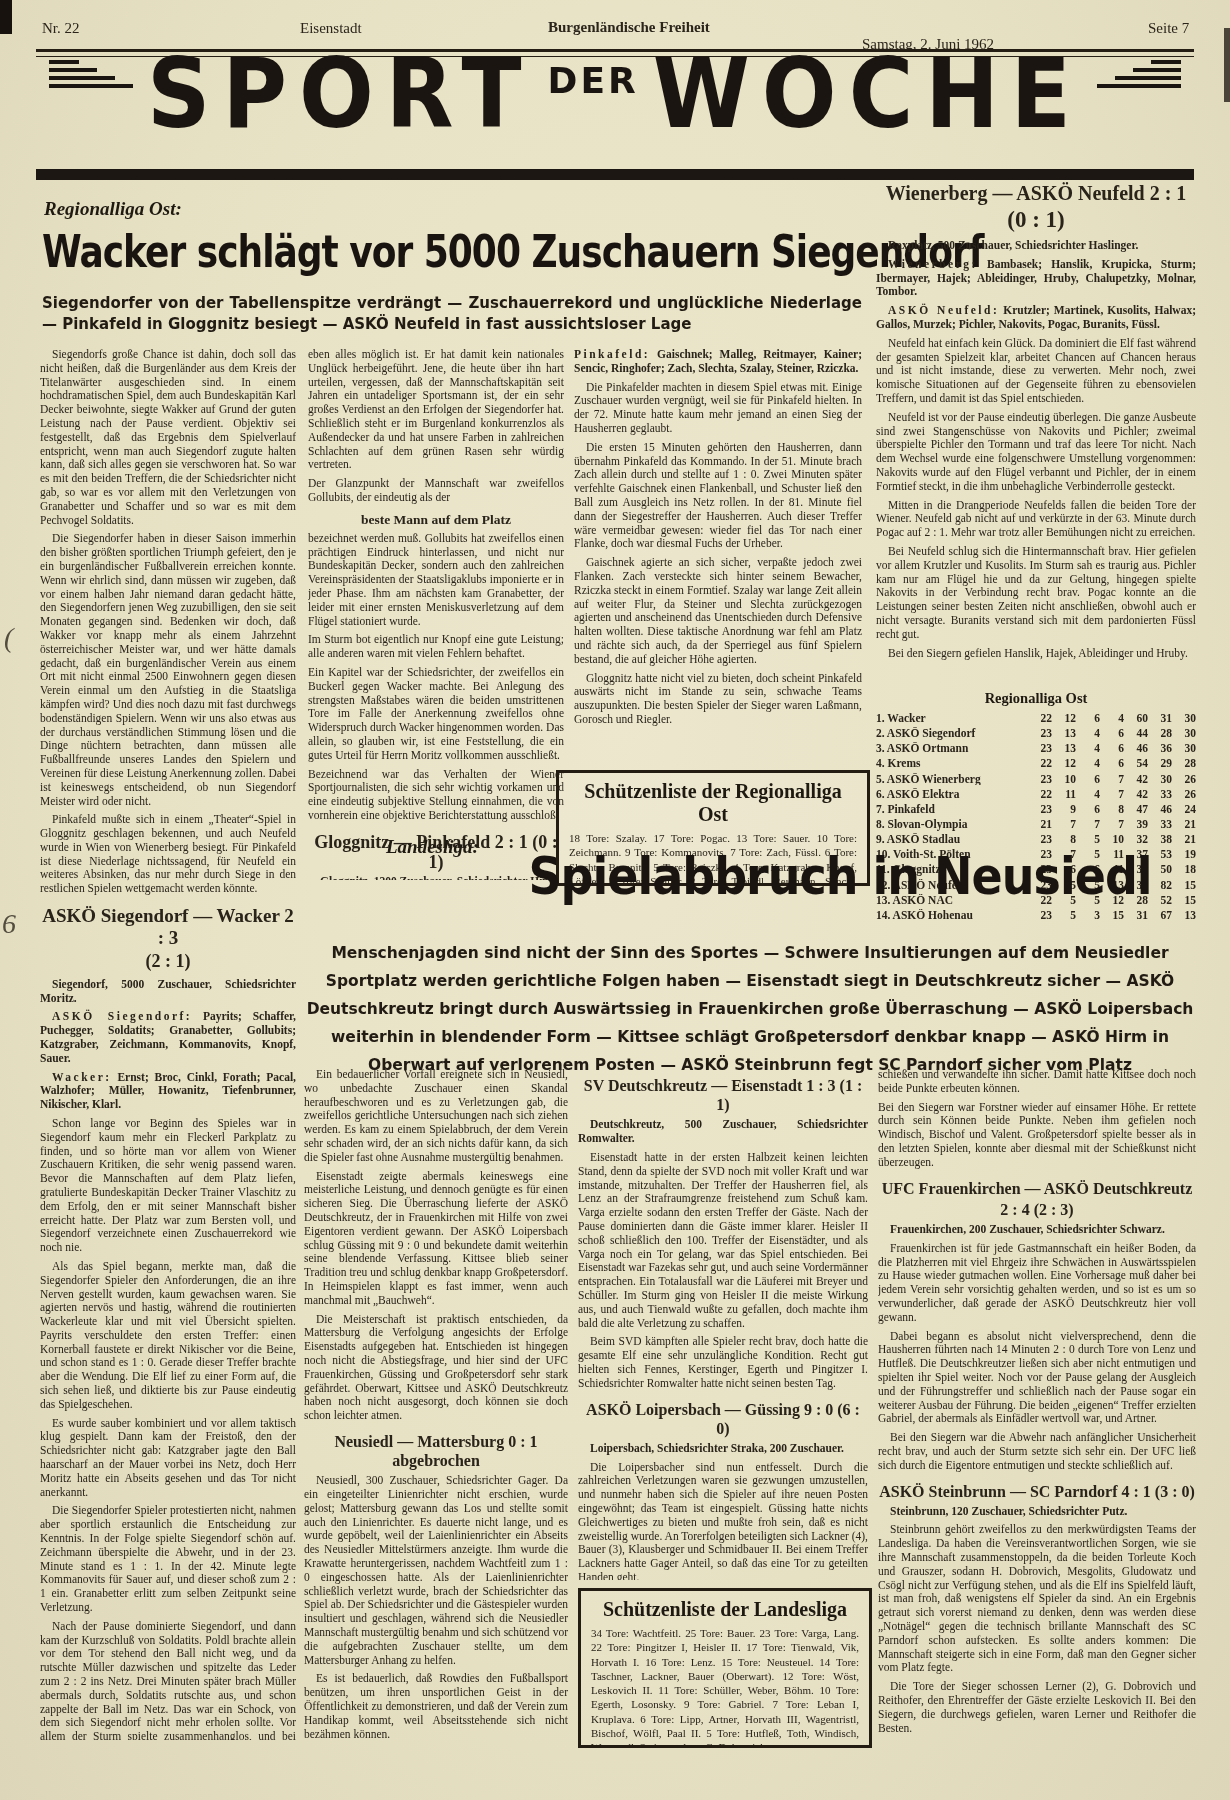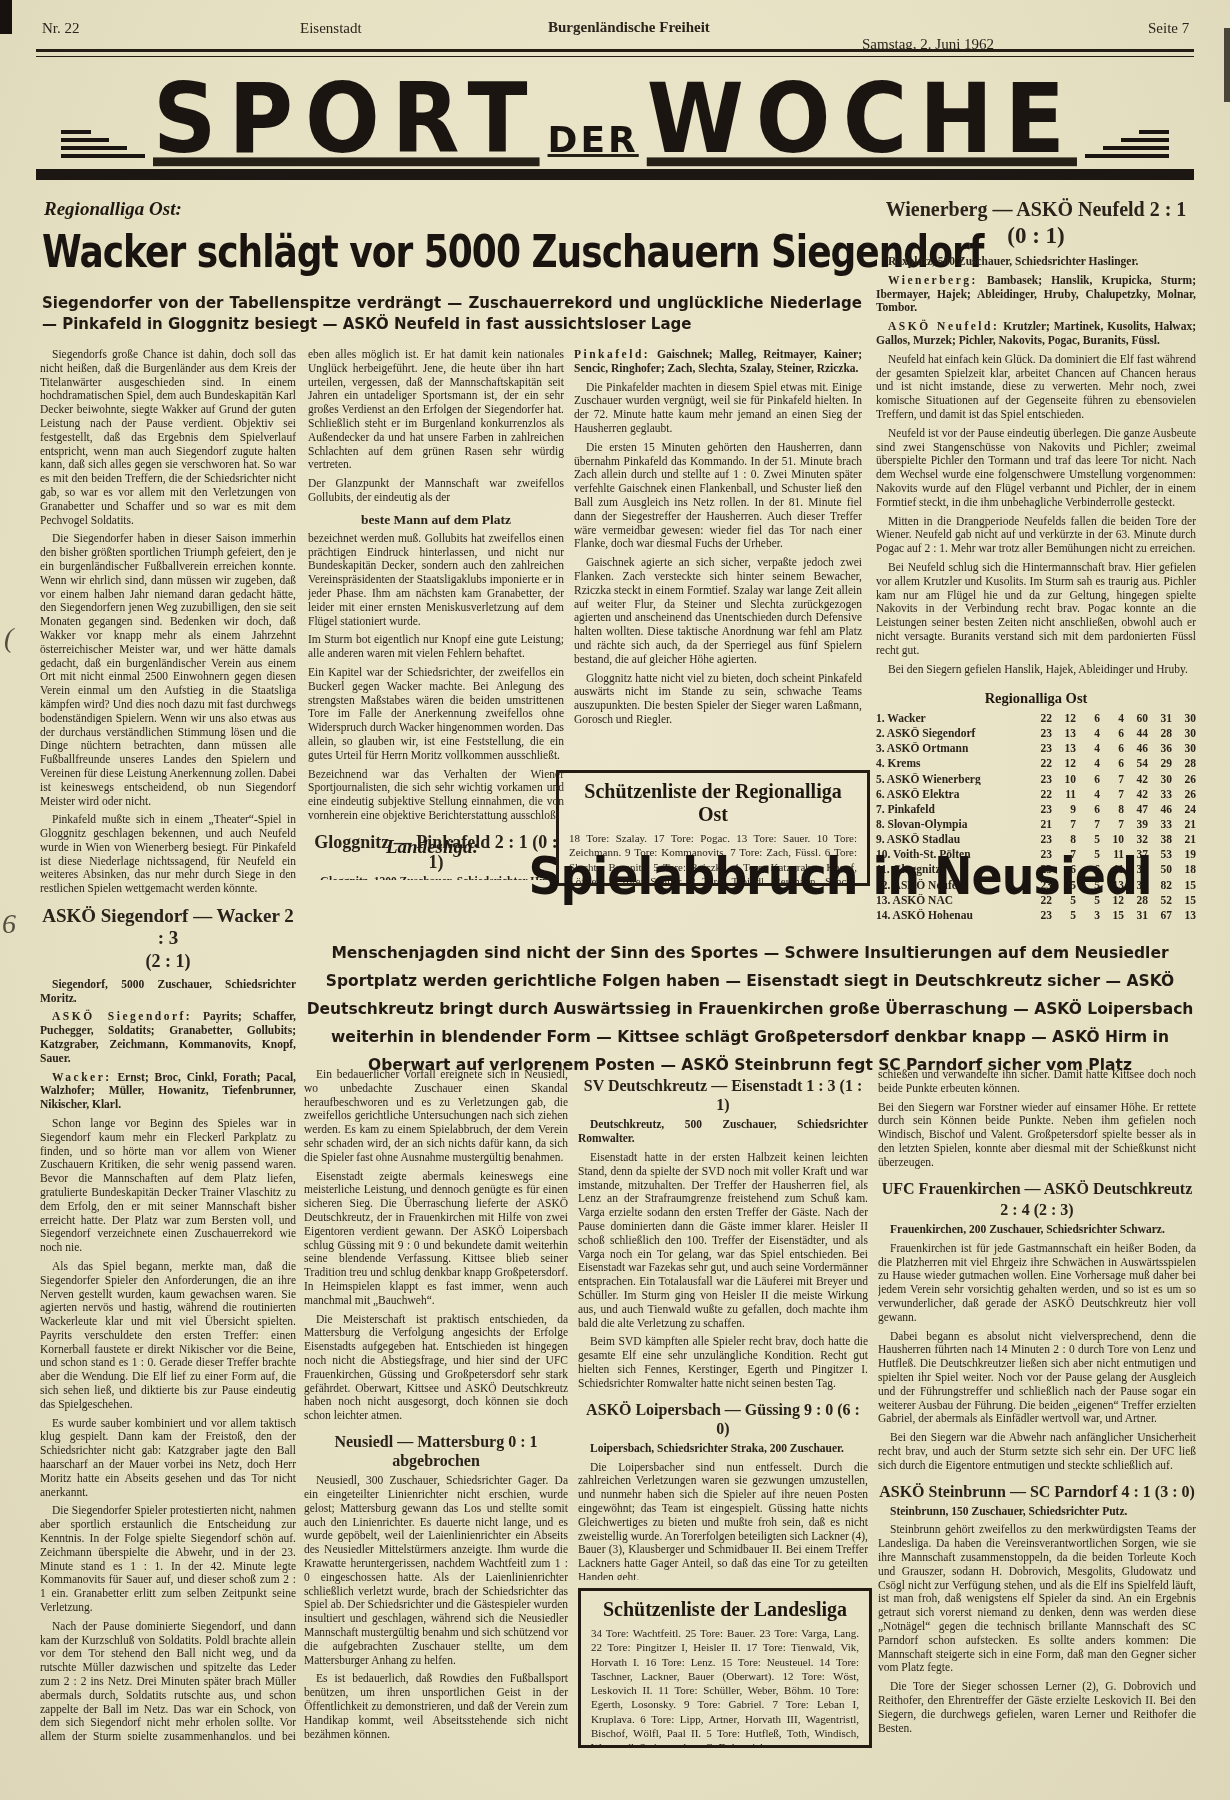--- a/index.html
+++ b/index.html
@@ -7,21 +7,21 @@
         background:radial-gradient(ellipse at 50% 40%, #ece7cd 0%, #e7e1c4 60%, #ddd6b8 100%);
         color:#262117;}
   .abs{position:absolute;}
 
   
   .pgh{font:15px "Liberation Serif",serif;color:#2a241b;white-space:nowrap;}
   .pgh.b{font-weight:bold;}
   #rule{left:36px;top:49px;width:1158px;height:4px;border-top:3px solid #241e15;border-bottom:1px solid #241e15;}
 
   
-  #masthead{left:36px;top:60px;width:1158px;height:104px;display:flex;align-items:flex-end;justify-content:center;gap:8px;text-decoration:underline;}
+  #masthead{left:36px;top:60px;width:1158px;height:104px;display:flex;justify-content:center;gap:14px;}
   .mh-word{font-family:"DejaVu Sans",sans-serif;font-weight:bold;font-size:88px;line-height:.92;
            letter-spacing:12px;color:#1a1510;transform:scaleY(1.1);transform-origin:bottom;}
   .mh-der{font-family:"DejaVu Sans",sans-serif;font-weight:bold;font-size:36px;letter-spacing:3px;color:#1a1510;padding-bottom:4px;}
   .stairs{display:flex;flex-direction:column;align-items:flex-start;gap:4px;padding-bottom:6px;}
   .stairs.r{align-items:flex-end;}
   .stairs div{height:4px;background:#1a1510;}
   #mastbar{left:36px;top:169px;width:1158px;height:11px;background:#1c1712;}
 
   
   .kicker{font:bold italic 19px "Liberation Serif",serif;color:#1e1911;}
@@ -148,21 +148,21 @@
         <p class="p">Gloggnitz hatte nicht viel zu bieten, doch scheint Pinkafeld auswärts nicht im Stande zu sein, schwache Teams auszupunkten. Die besten Spieler der Sieger waren Laßmann, Gorosch und Riegler.</p>
       </div>
   </div>
 
   <div class="score-box" style="left:556px;top:770px;width:288px;height:96px;">
     <div class="box-title">Schützenliste der Regionalliga Ost</div>
     <div class="box-text">18 Tore: Szalay. 17 Tore: Pogac. 13 Tore: Sauer. 10 Tore: Zeichmann. 9 Tore: Kommanovits. 7 Tore: Zach, Füssl. 6 Tore: Slechta, Buranits. 5 Tore: Rziczka. 4 Tore: Katzgraber, Knopf, Löffler. 3 Tore: Steiner. 2 Tore: Troindl, Reumann, Sencic, Pichler. 1 Tor: Belloschitz, Gollubits, Ringhofer, Gallos.</div>
   </div>
 
   <div class="col" style="left:876px;top:182px;width:320px;height:504px;">
-    <div class="mh2" style="margin-top:16px;font-size:20px">Wienerberg — ASKÖ Neufeld 2 : 1</div>
+    <div class="mh2" style="margin-top:0;font-size:20px">Wienerberg — ASKÖ Neufeld 2 : 1</div>
     <div class="mh2s" style="font-size:23px">(0 : 1)</div>
     <p class="meta">Raxplatz, 500 Zuschauer, Schiedsrichter Haslinger.</p>
     <p class="lineup"><span class="team">Wienerberg:</span> <span>Bambasek; Hanslik, Krupicka, Sturm; Ibermayer, Hajek; Ableidinger, Hruby, Chalupetzky, Molnar, Tombor.</span></p>
     <p class="lineup"><span class="team">ASKÖ Neufeld:</span> <span>Krutzler; Martinek, Kusolits, Halwax; Gallos, Murzek; Pichler, Nakovits, Pogac, Buranits, Füssl.</span></p>
     <div>
         <p class="p">Neufeld hat einfach kein Glück. Da dominiert die Elf fast während der gesamten Spielzeit klar, arbeitet Chancen auf Chancen heraus und ist nicht imstande, diese zu verwerten. Mehr noch, zwei komische Situationen auf der Gegenseite führen zu ebensovielen Treffern, und damit ist das Spiel entschieden.</p>
         <p class="p">Neufeld ist vor der Pause eindeutig überlegen. Die ganze Ausbeute sind zwei Stangenschüsse von Nakovits und Pichler; zweimal überspielte Pichler den Tormann und traf das leere Tor nicht. Nach dem Wechsel wurde eine folgenschwere Umstellung vorgenommen: Nakovits wurde auf den Flügel verbannt und Pichler, der in einem Formtief steckt, in die ihm unbehagliche Verbinderrolle gesteckt.</p>
         <p class="p">Mitten in die Drangperiode Neufelds fallen die beiden Tore der Wiener. Neufeld gab nicht auf und verkürzte in der 63. Minute durch Pogac auf 2 : 1. Mehr war trotz aller Bemühungen nicht zu erreichen.</p>
         <p class="p">Bei Neufeld schlug sich die Hintermannschaft brav. Hier gefielen vor allem Krutzler und Kusolits. Im Sturm sah es traurig aus. Pichler kam nur am Flügel hie und da zur Geltung, hingegen spielte Nakovits in der Verbindung recht brav. Pogac konnte an die Leistungen seiner besten Zeiten nicht anschließen, obwohl auch er nicht versagte. Buranits verstand sich mit dem pardonierten Füssl recht gut.</p>
         <p class="p">Bei den Siegern gefielen Hanslik, Hajek, Ableidinger und Hruby.</p>
@@ -360,20 +360,20 @@
       </div>
     <div class="lh">UFC Frauenkirchen — ASKÖ Deutschkreutz</div>
     <div class="lh" style="margin-top:-2px">2 : 4 (2 : 3)</div>
     <p class="meta">Frauenkirchen, 200 Zuschauer, Schiedsrichter Schwarz.</p>
     <div>
         <p class="p">Frauenkirchen ist für jede Gastmannschaft ein heißer Boden, da die Platzherren mit viel Ehrgeiz ihre Schwächen in Auswärtsspielen zu Hause wieder gutmachen wollen. Eine Vorhersage muß daher bei jedem Verein sehr vorsichtig gehalten werden, und so ist es um so verwunderlicher, daß gerade der ASKÖ Deutschkreutz hier voll gewann.</p>
         <p class="p">Dabei begann es absolut nicht vielversprechend, denn die Hausherren führten nach 14 Minuten 2 : 0 durch Tore von Lenz und Hutfleß. Die Deutschkreutzer ließen sich aber nicht entmutigen und spielten ihr Spiel weiter. Noch vor der Pause gelang der Ausgleich und der Führungstreffer und schließlich nach der Pause sogar ein weiterer Ausbau der Führung. Die beiden „eigenen“ Treffer erzielten Gabriel, der abermals als Einfädler wertvoll war, und Artner.</p>
         <p class="p">Bei den Siegern war die Abwehr nach anfänglicher Unsicherheit recht brav, und auch der Sturm setzte sich sehr ein. Der UFC ließ sich durch die Eigentore entmutigen und steckte schließlich auf.</p>
       </div>
     <div class="lh">ASKÖ Steinbrunn — SC Parndorf 4 : 1 (3 : 0)</div>
-    <p class="meta">Steinbrunn, 150 Zuschauer, Schiedsrichter Putz.</p>
+    <p class="meta">Steinbrunn, 120 Zuschauer, Schiedsrichter Putz.</p>
     <div>
         <p class="p">Steinbrunn gehört zweifellos zu den merkwürdigsten Teams der Landesliga. Da haben die Vereinsverantwortlichen Sorgen, wie sie ihre Mannschaft zusammenstoppeln, da die beiden Torleute Koch und Grauszer, sodann H. Dobrovich, Mesgolits, Gludowatz und Csögl nicht zur Verfügung stehen, und als die Elf ins Spielfeld läuft, ist man froh, daß wenigstens elf Spieler da sind. An ein Ergebnis getraut sich vorerst niemand zu denken, denn was werden diese „Notnägel“ gegen die technisch brillante Mannschaft des SC Parndorf schon aufstecken. Es sollte anders kommen: Die Mannschaft steigerte sich in eine Form, daß man den Gegner sicher vom Platz fegte.</p>
         <p class="p">Die Tore der Sieger schossen Lerner (2), G. Dobrovich und Reithofer, den Ehrentreffer der Gäste erzielte Leskovich II. Bei den Siegern, die durchwegs gefielen, waren Lerner und Reithofer die Besten.</p>
       </div>
   </div>
 
 </div>
 
 </body></html>

